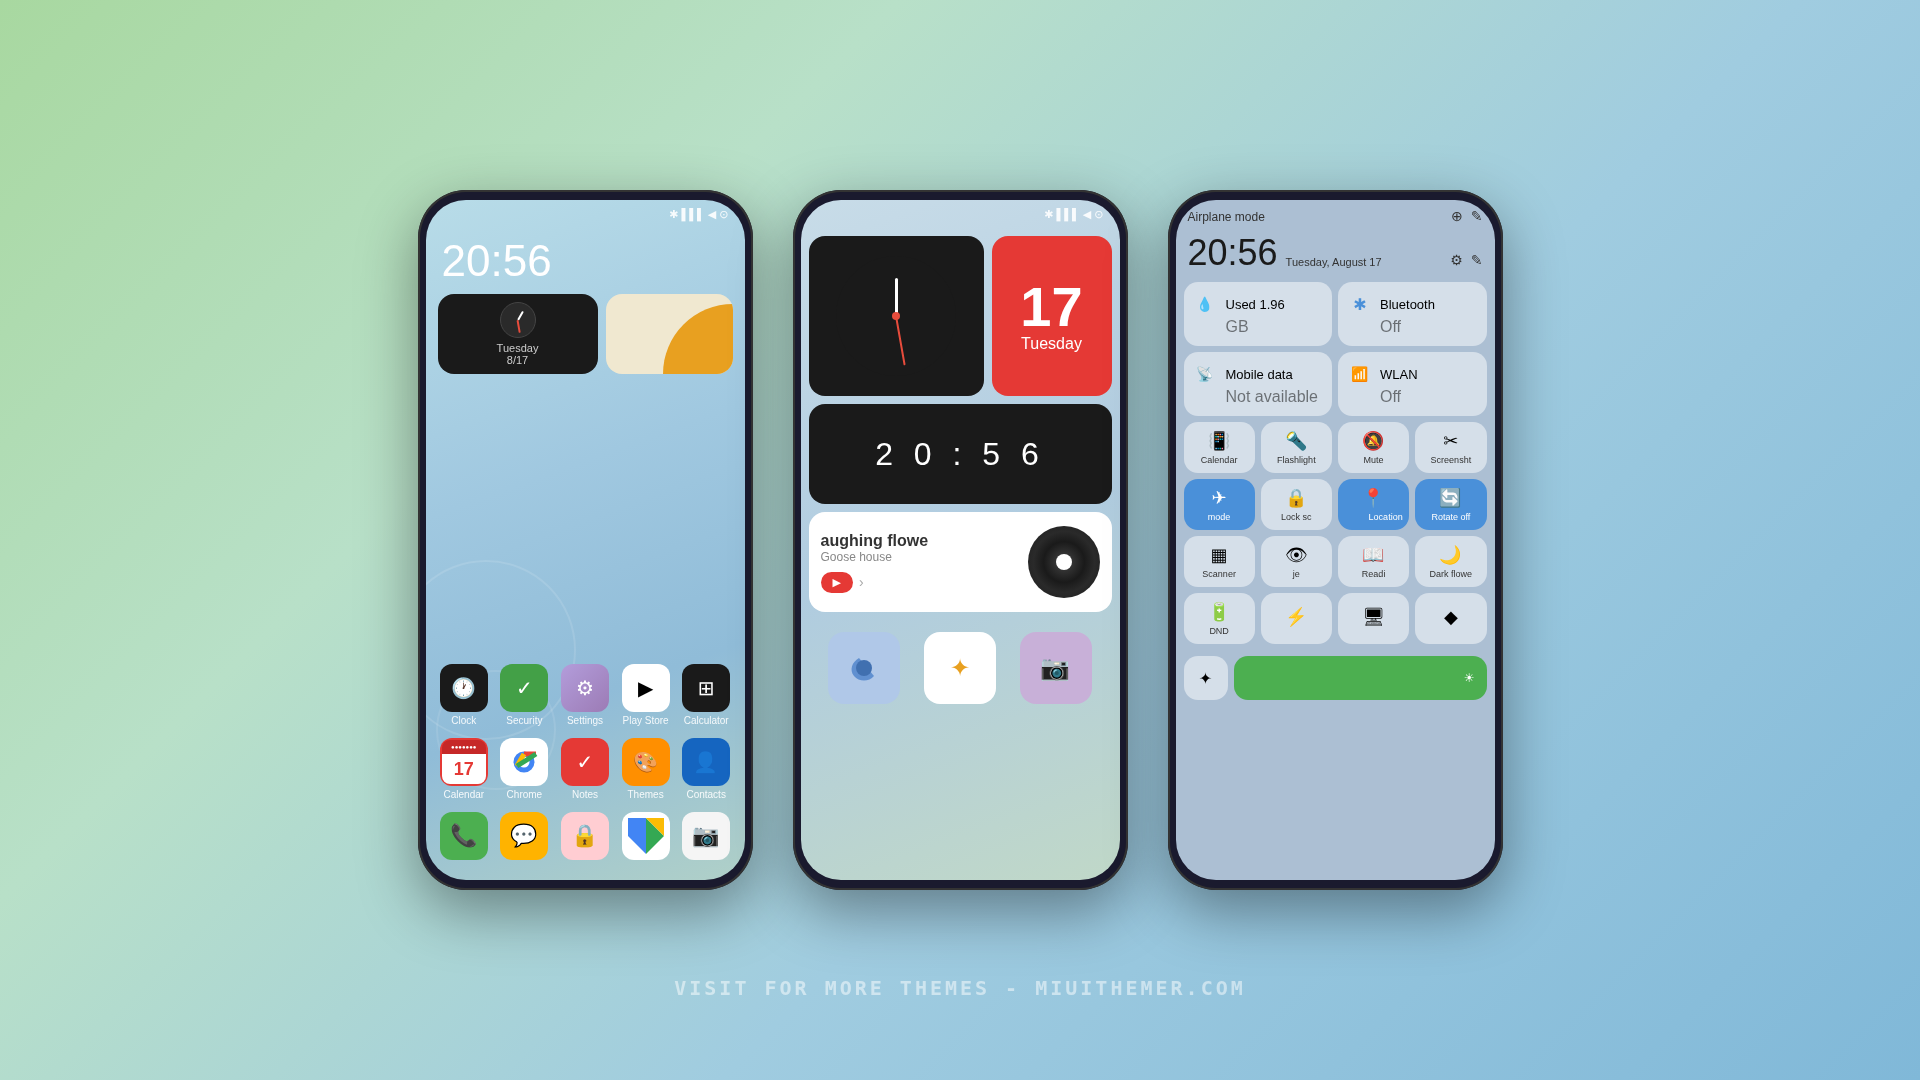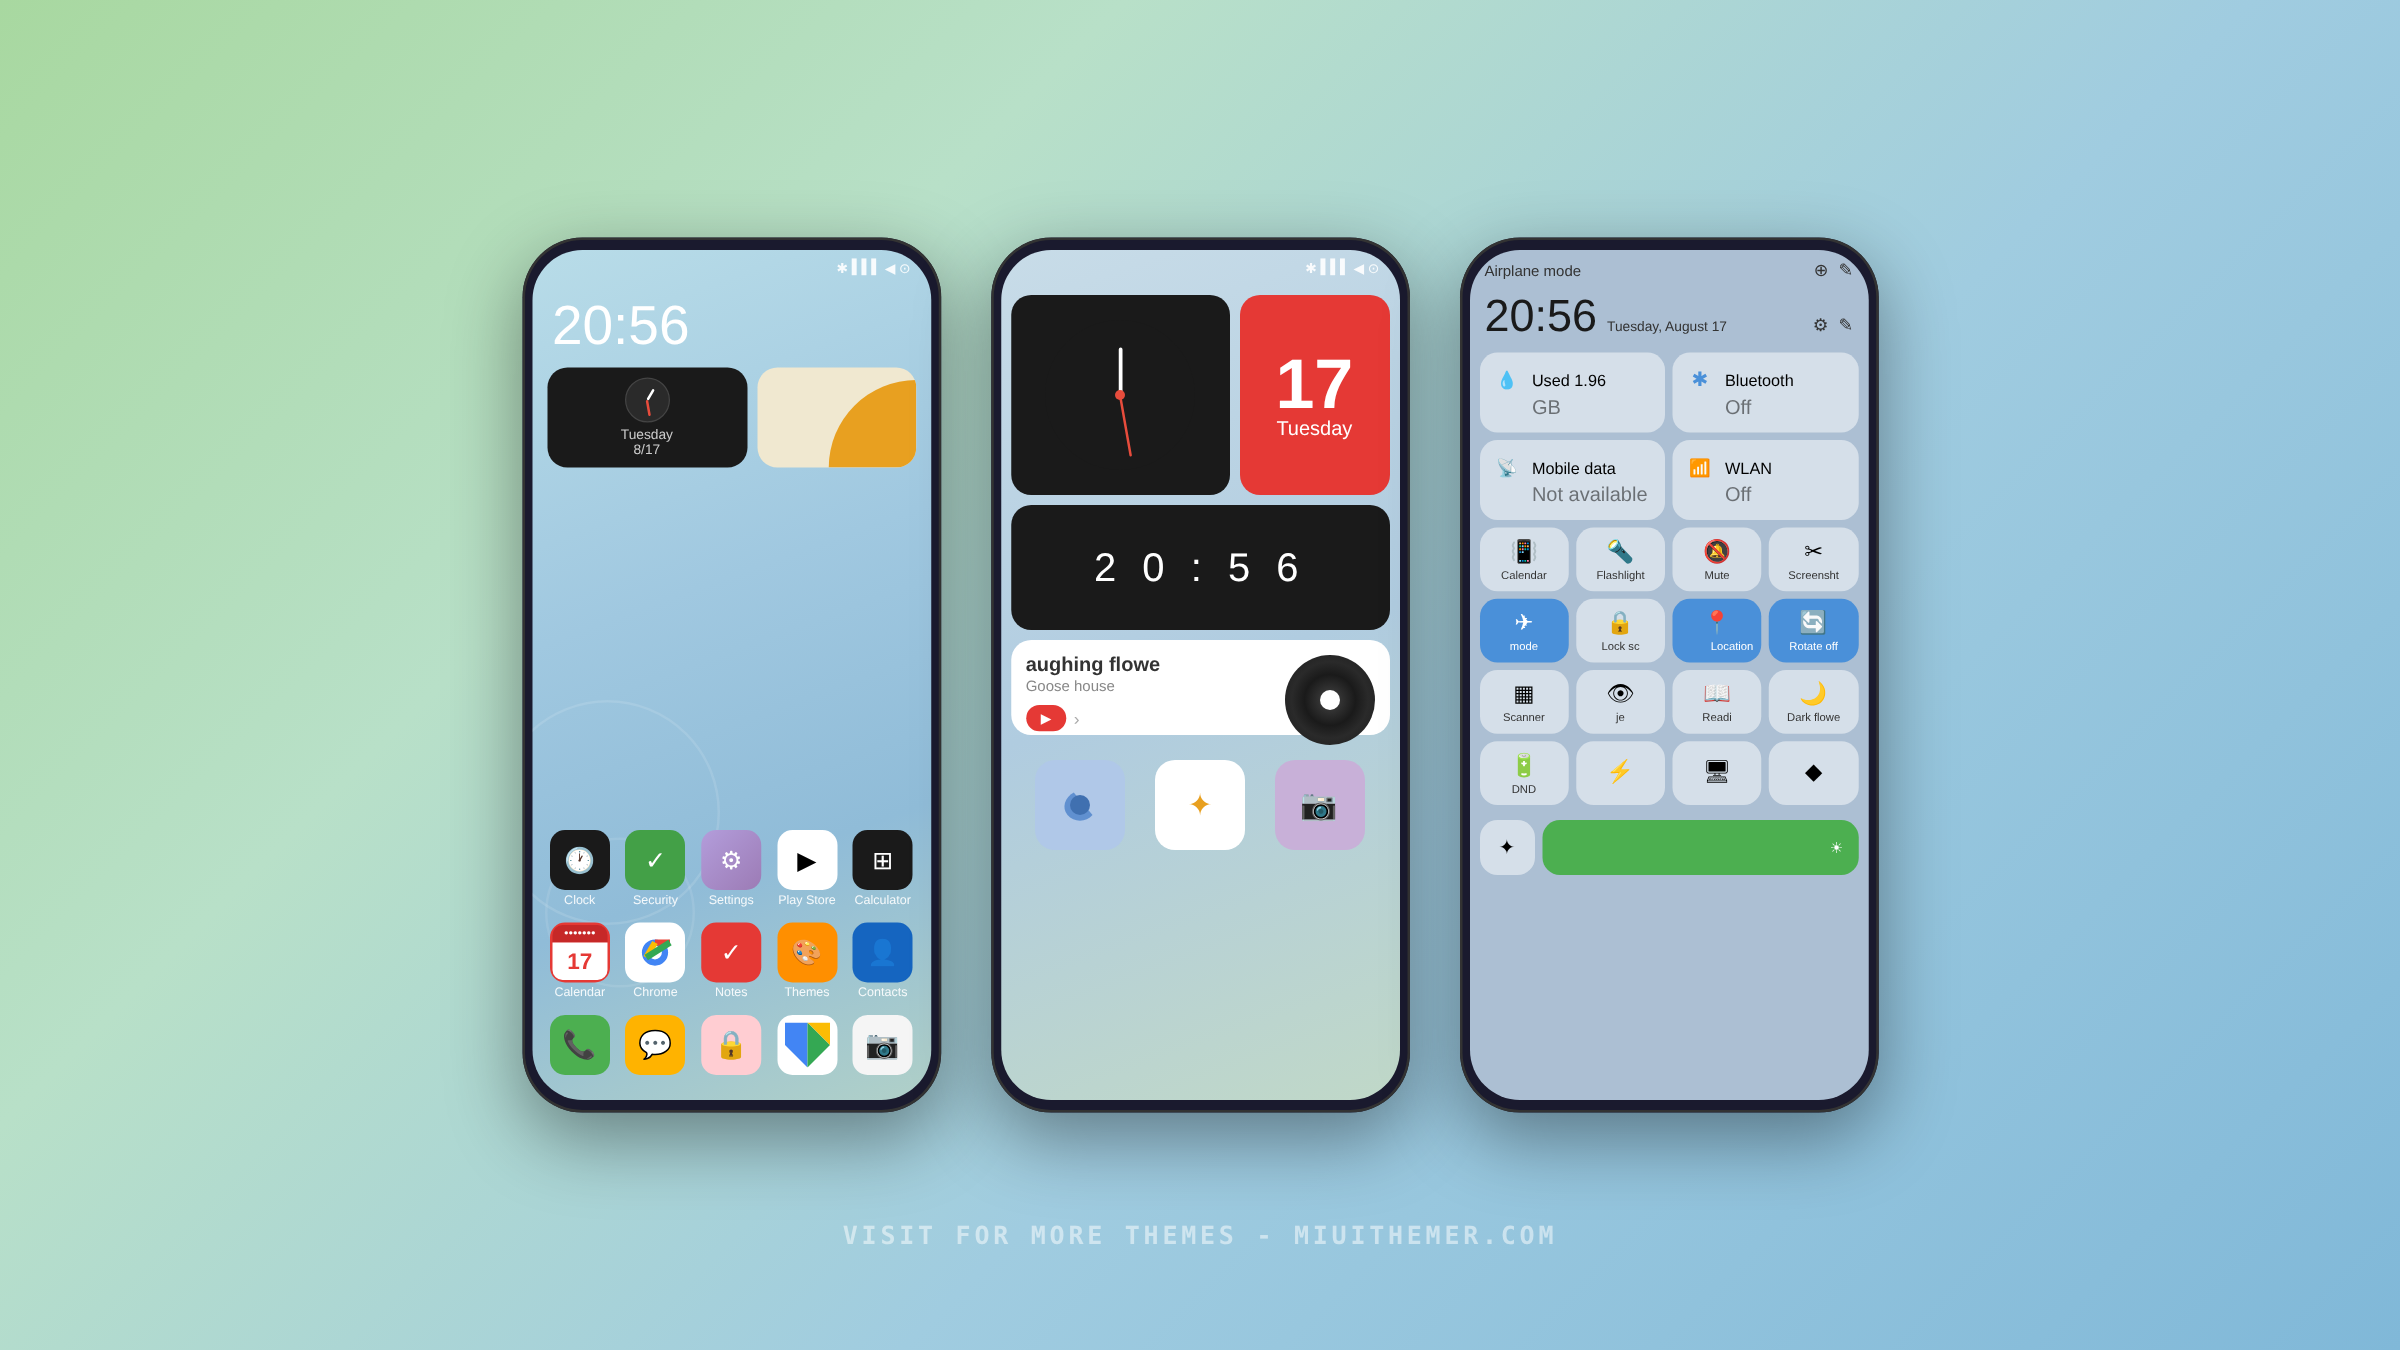--- a/index.html
+++ b/index.html
@@ -364,22 +364,23 @@
       width: 80px;
       height: 60px;
       background: #e8a020;
       border-radius: 60px 0 0 0;
       align-self: flex-end;
     }
 
     .music-widget {
       background: white;
       border-radius: 16px;
-      height: 76px;
-      display: flex;
+      height: 100px;
+      display: flex;
+      align-items: center;
       padding: 12px;
       gap: 10px;
     }
 
     .music-info {
       flex: 1;
     }
 
     .music-title {
       font-size: 16px;

